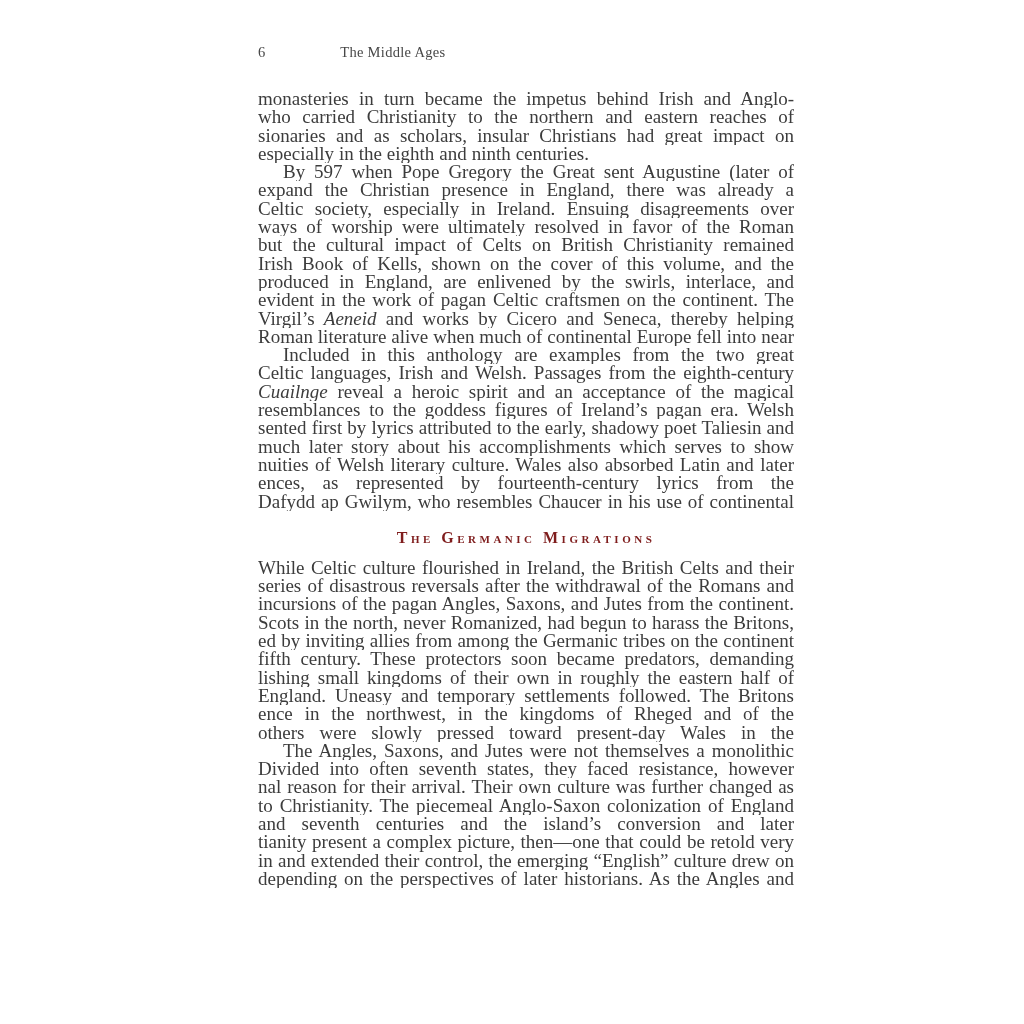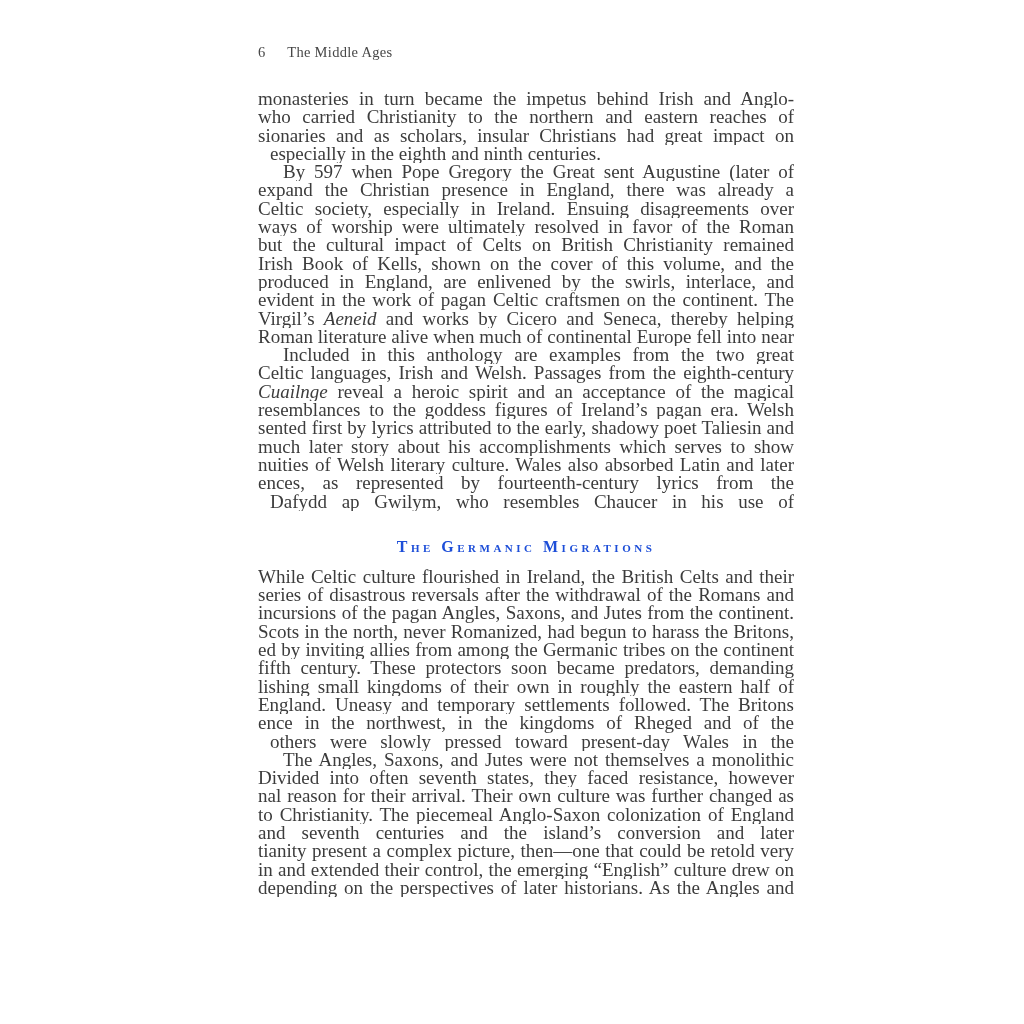--- a/index.html
+++ b/index.html
@@ -24,51 +24,50 @@
   }
   .page-header {
     display: flex;
     align-items: baseline;
     font-size: 14.5px;
     line-height: 18px;
     color: #474747;
     margin-bottom: 29px;
   }
   .running-title {
-    margin-left: 22px;
+    margin-left: 75px;
     letter-spacing: 0.3px;
   }
   .paragraph {
     font-size: 19px;
     line-height: 18.3px;
     word-spacing: 0.2px;
   }
   .paragraph .line {
     text-align: justify;
     text-align-last: justify;
     height: 18.3px;
     overflow: hidden;
   }
   .paragraph .line.last {
     text-align-last: left;
-    margin-left: 12px;
   }
   .paragraph.indent .line:first-child {
     text-indent: 25px;
     font-family: Liberation Serif, serif;
   }
   .section-heading {
     text-align: center;
     font-weight: 700;
     font-variant: small-caps;
     letter-spacing: 3.5px;
     font-size: 16px;
     line-height: 20px;
-    color: #1d4ed8;
-    margin: 26px 0 11px 0;
+    color: #7f1d1d;
+    margin: 17px 0 11px 0;
   }
 </style>
 </head>
 <body>
 
 <div class="page">
   <div class="content">
     <div class="page-header">
       <span class="page-number">6</span>
       <span class="running-title">The Middle Ages</span>

